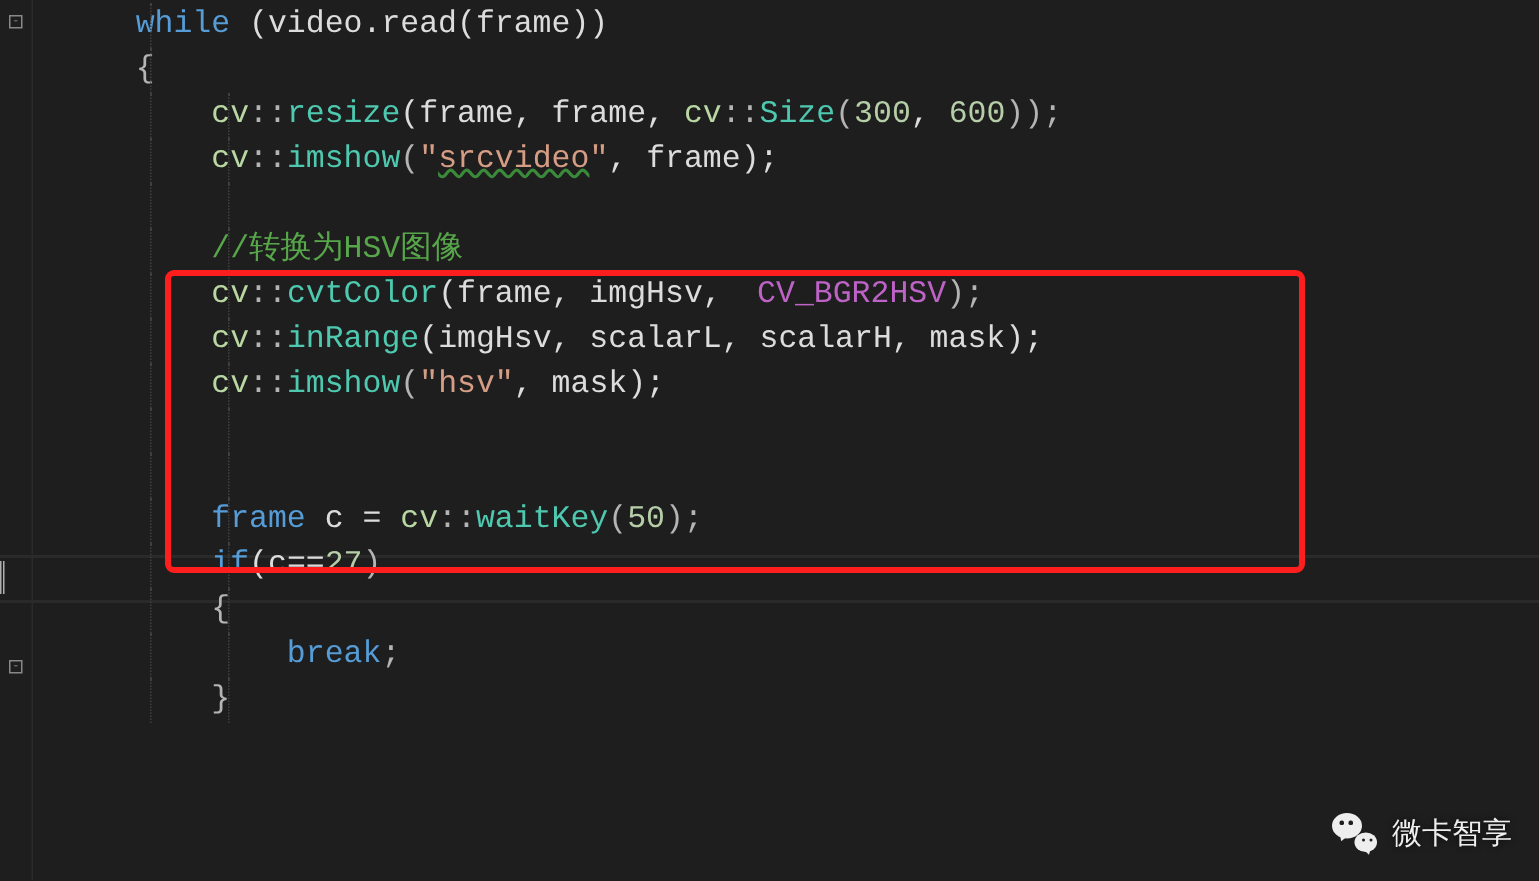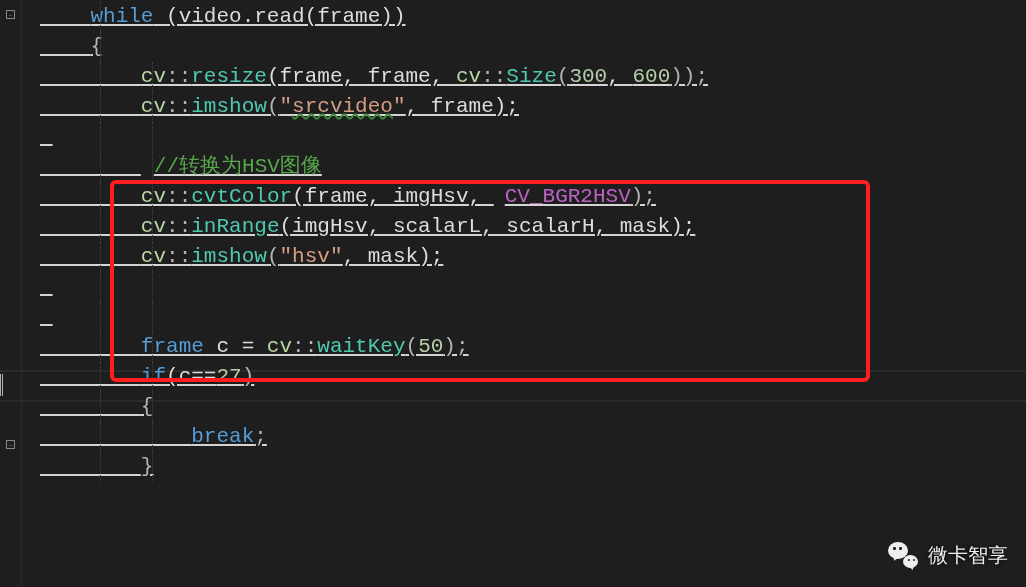--- a/index.html
+++ b/index.html
@@ -40,41 +40,40 @@
     right: 0;
     height: 100%;
     padding-left: 18px;
     padding-top: 2px;
   }
   .line {
     height: 30px;
     line-height: 30px;
     white-space: pre;
     position: relative;
-    text-decoration: underline;
   }
   .indent-guide {
     position: absolute;
     width: 1px;
     top: 0;
     bottom: 0;
     border-left: 1px dotted #404040;
   }
   .ig1 { left: 60px; }
   .ig2 { left: 112px; }
 
   
   .kw   { color: #569cd6; }         
   .id   { color: #dcdcdc; }         
   .pn   { color: #b4b4b4; }         
   .ns   { color: #b8d7a3; }         
   .cls  { color: #4ec9b0; }         
   .num  { color: #b5cea8; }         
   .str  { color: #d69d85; }         
-  .cmt  { color: #57a64a; margin-left: 13px; }         
+  .cmt  { color: #57a64a; }         
   .mac  { color: #bd63c5; margin-left: 11px; }         
   .squig {
     text-decoration: underline wavy #3a8a3a;
     text-decoration-thickness: 1.5px;
   }
 
   .highlight-box {
     position: absolute;
     border: 4px solid #ff1e1e;
     border-radius: 6px;

